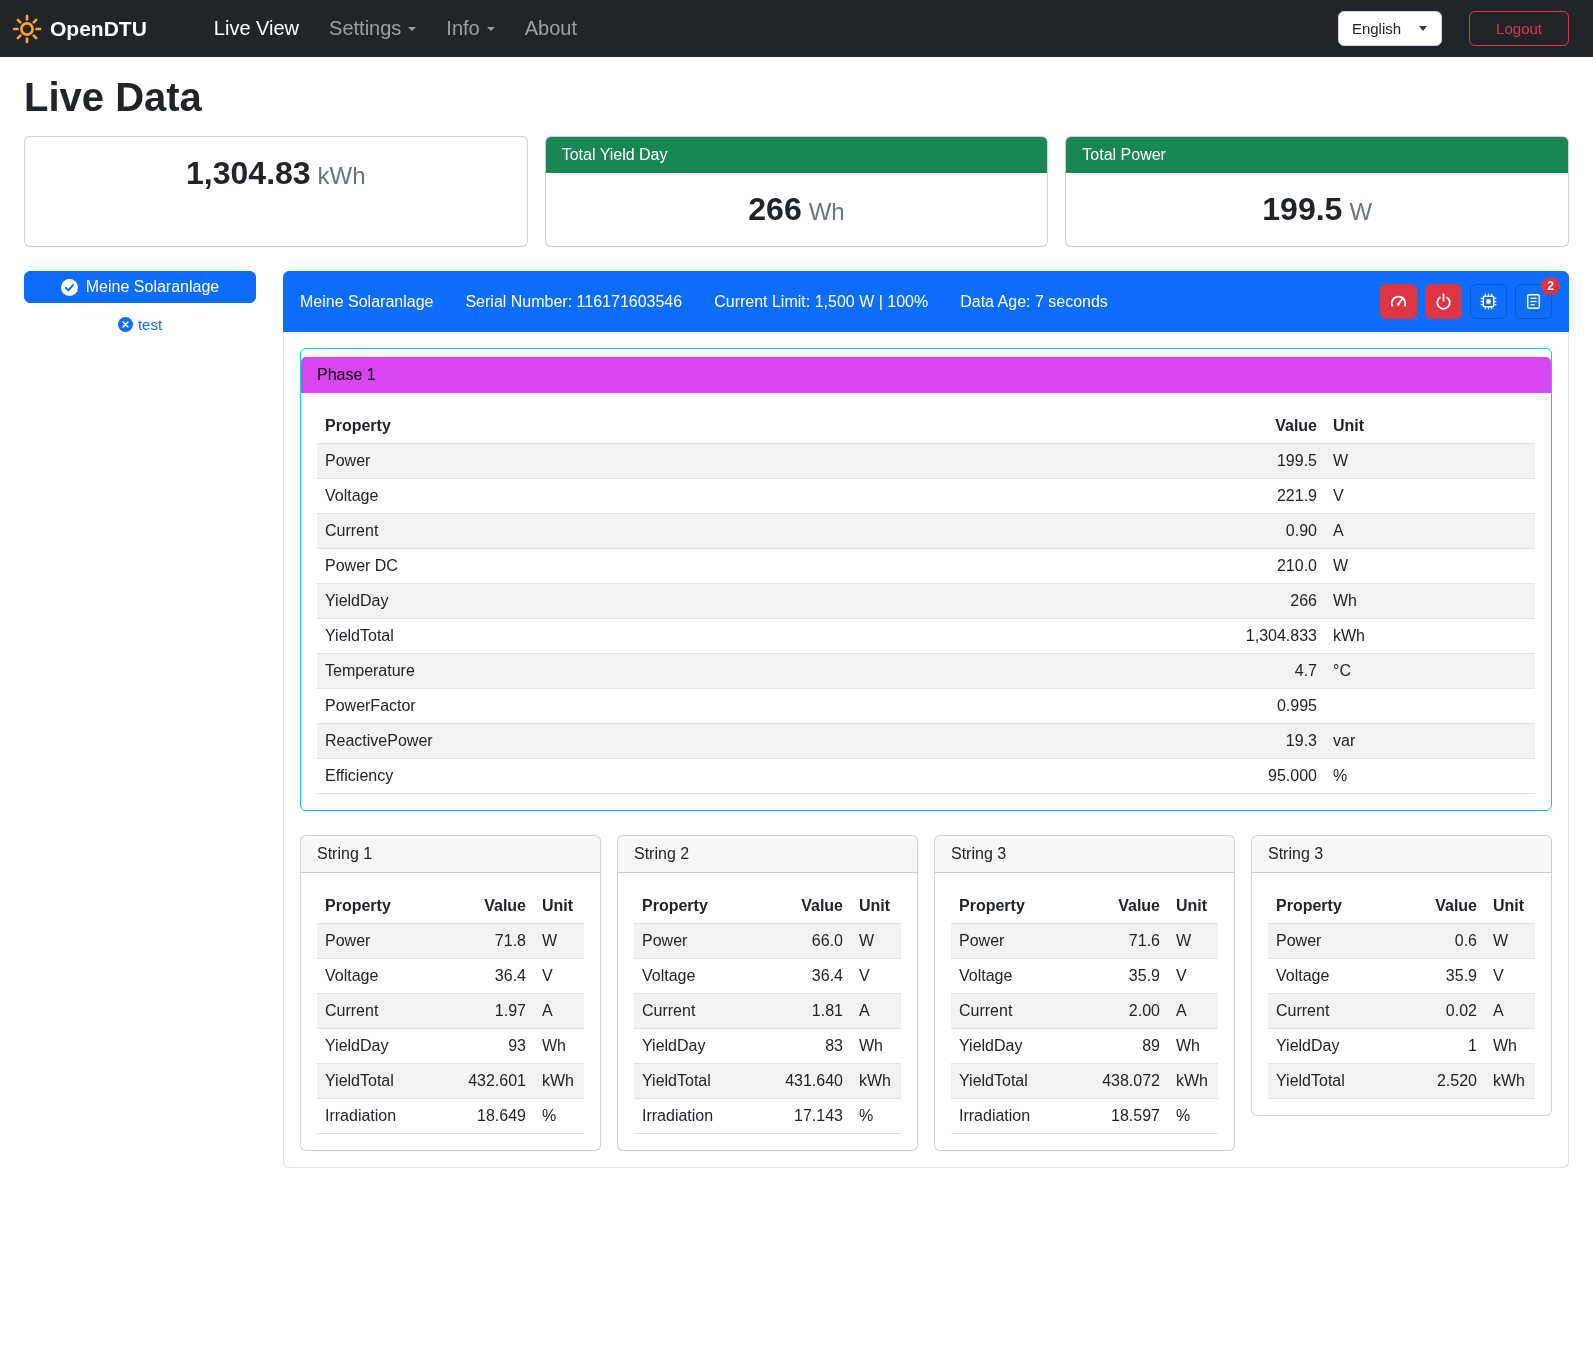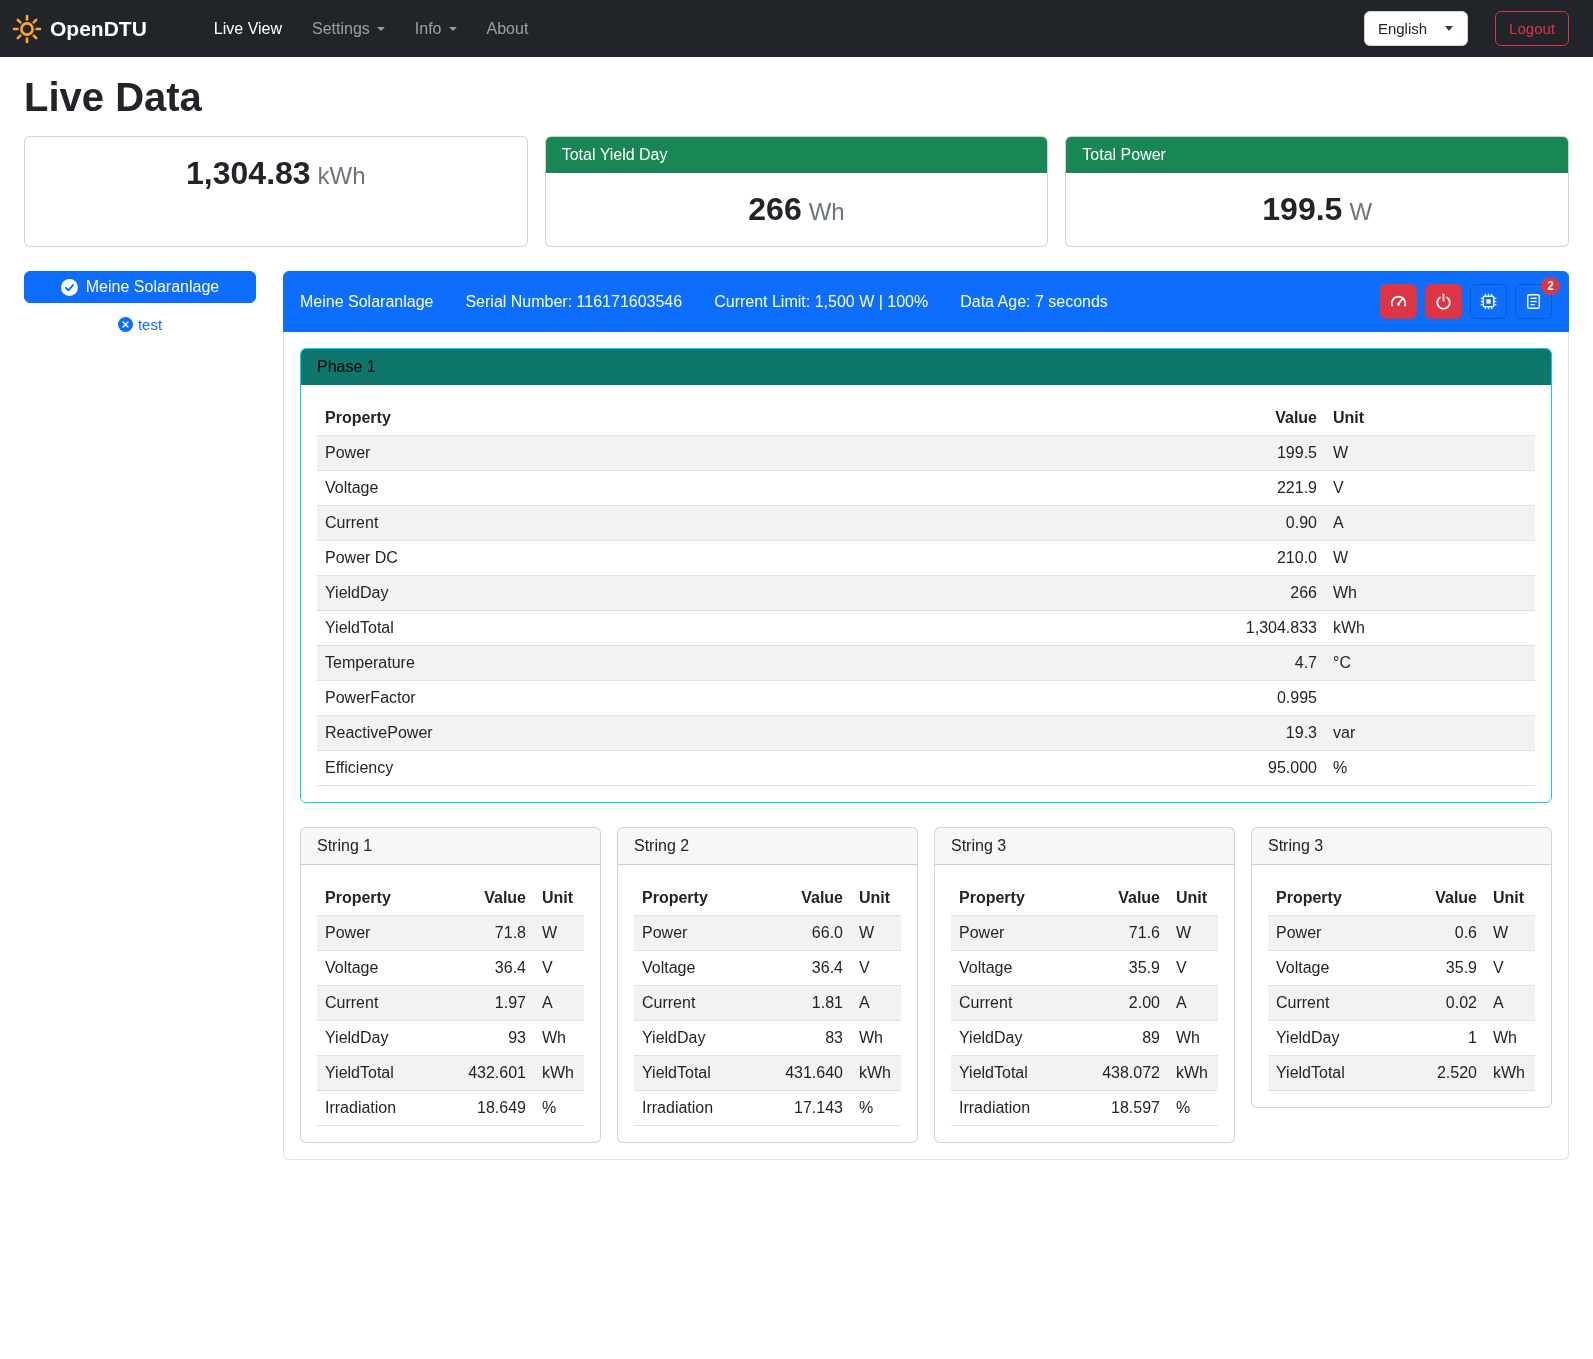--- a/index.html
+++ b/index.html
@@ -22,21 +22,21 @@
     gap: 45px;
   }
   .brand {
     display: flex; align-items: center; gap: 8px;
     color: #fff; font-size: 21px; font-weight: 700;
     cursor: pointer; margin-right: 14px;
   }
   .nav-links { display: flex; align-items: center; }
   .nav-link {
     color: rgba(255,255,255,.55);
-    font-size: 16px;
+    font-size: 20px;
     padding: 8px 8px;
     margin-right: 14px;
     text-decoration: none;
     cursor: pointer;
     display: inline-flex; align-items: center;
   }
   .nav-link.active { color: #fff; }
   .caret {
     display: inline-block; margin-left: 7px;
     border-top: 4px solid currentColor;
@@ -53,21 +53,21 @@
   }
   .select-caret {
     display: inline-block;
     border-top: 5px solid #343a40;
     border-left: 4px solid transparent;
     border-right: 4px solid transparent;
   }
   .logout-btn {
     background: transparent; color: #dc3545;
     border: 1px solid #dc3545; border-radius: 6px;
-    font-size: 15px; padding: 8px 13px;
+    font-size: 15px; padding: 8px 26px;
     font-family: inherit; cursor: pointer; text-align: center;
   }
 
   
   .content { margin: 0 24px; }
   h1.page-title { font-size: 40px; font-weight: 700; margin: 18px 0 16px; }
 
   
   .summary-row { display: flex; gap: 17px; }
   .scard { flex: 1; border: 1px solid rgba(0,0,0,.175); border-radius: 6px; background: #fff; }
@@ -119,23 +119,24 @@
   }
   .panel-body {
     border: 1px solid #dee2e6; border-top: none;
     border-radius: 0 0 6px 6px;
     padding: 16px; background: #fff;
   }
 
   
   .phase-card { border: 1px solid #0dcaf0; border-radius: 6px; }
   .phase-header {
-    background: #0f766e; color: #000;
+    background: #d946ef; color: #000;
     padding: 9px 16px; font-size: 16px;
     border-radius: 5px 5px 0 0;
+    margin-top: 8px;
   }
   .card-body { padding: 16px; }
 
   
   table { width: 100%; border-collapse: collapse; font-size: 16px; }
   th, td {
     padding: 8px; text-align: left; vertical-align: middle;
     border-bottom: 1px solid #dee2e6; font-weight: 400;
   }
   thead th { font-weight: 700; }

